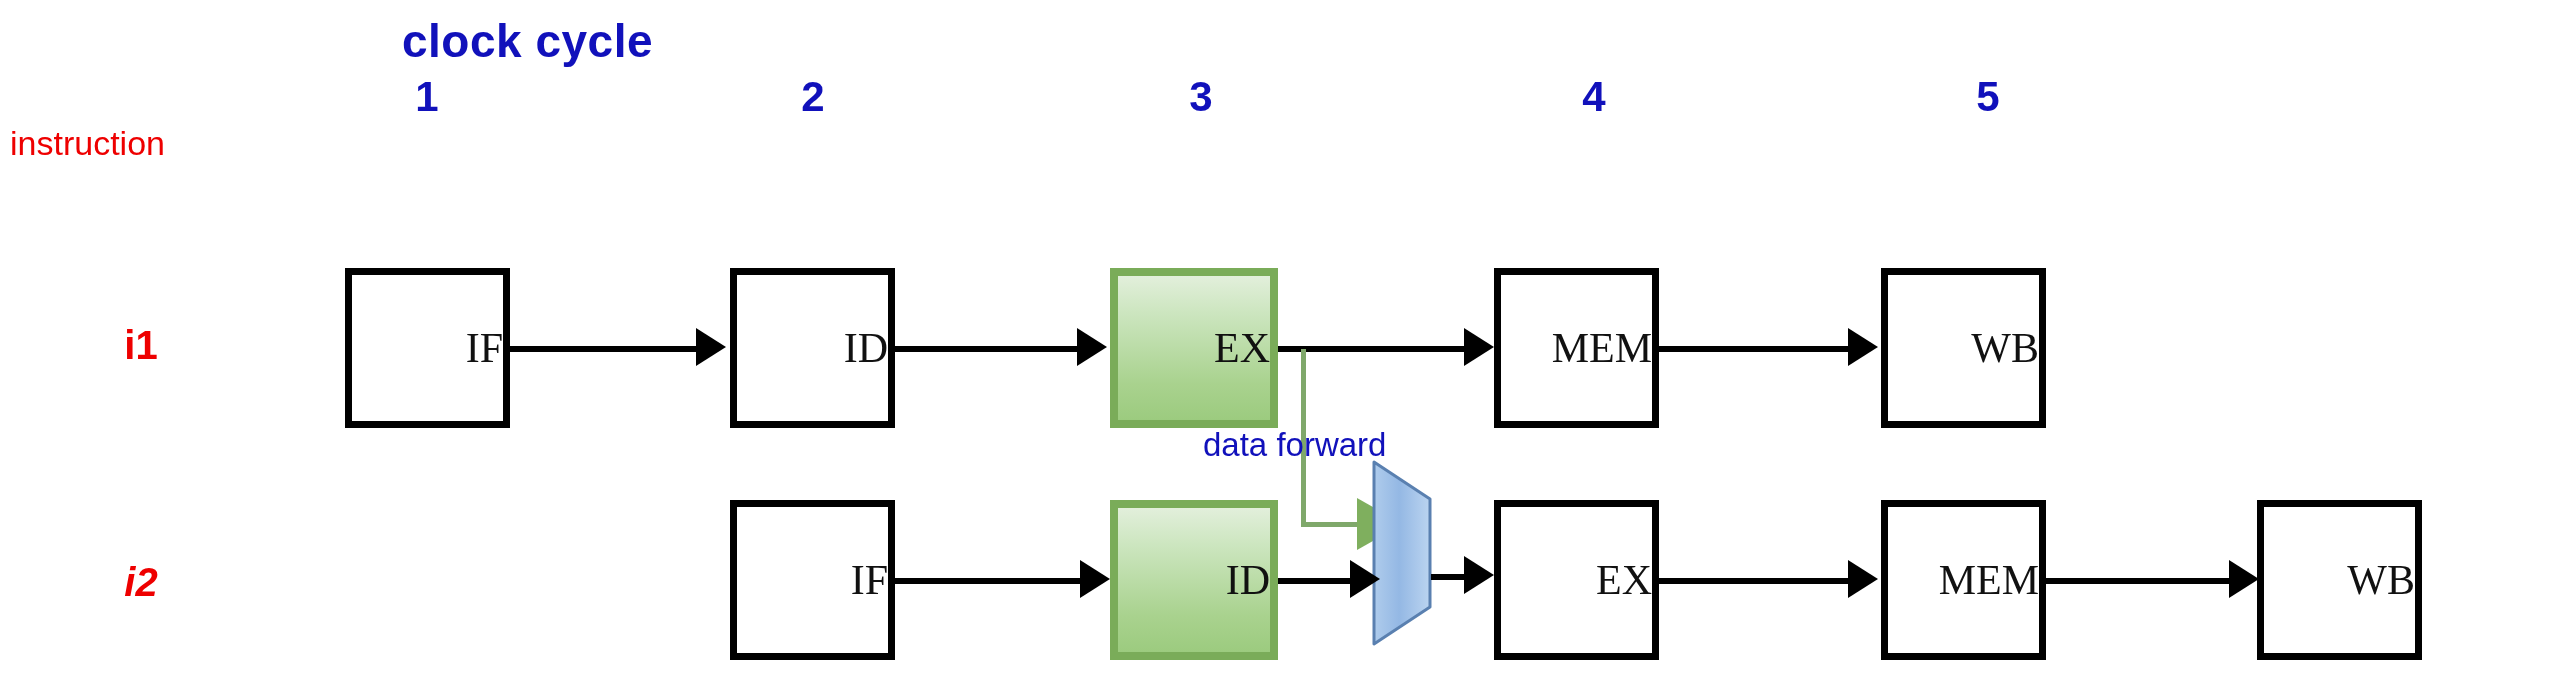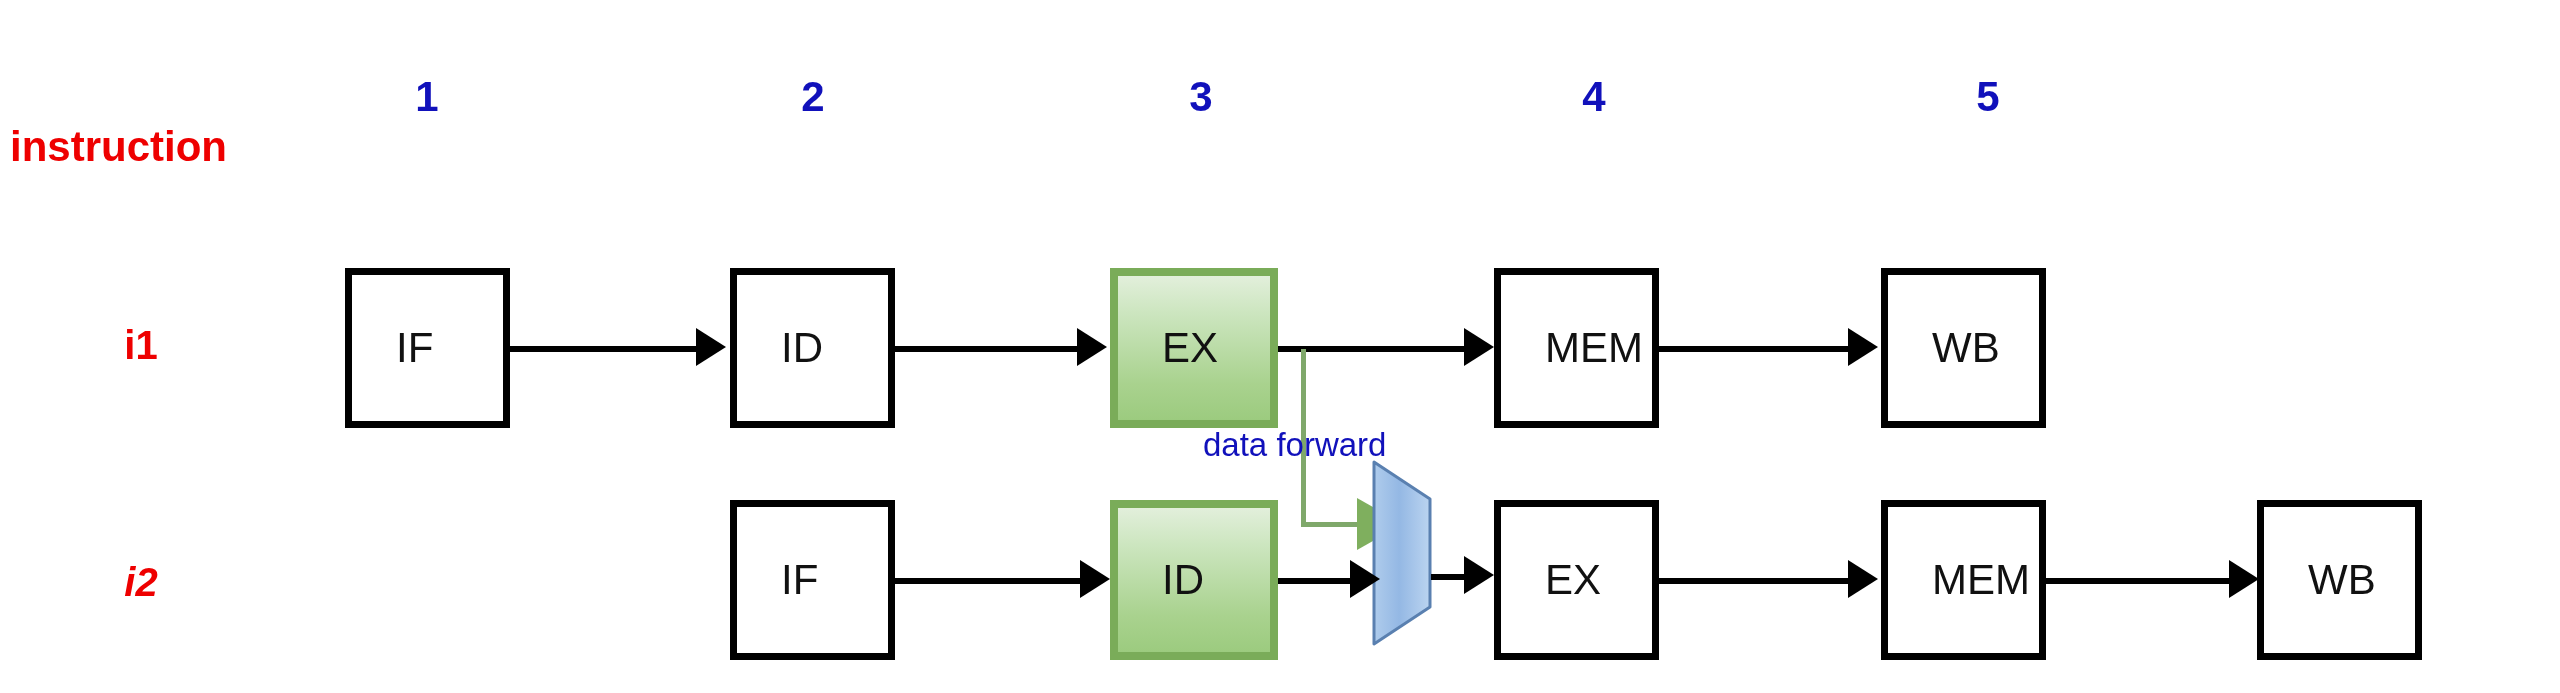--- a/index.html
+++ b/index.html
@@ -10,34 +10,34 @@
 
   .title-clock{
     color:#1111BB;font-weight:bold;font-size:46px;
     left:402px;top:18px;letter-spacing:0.5px;
   }
   .cyc{
     color:#1111BB;font-weight:bold;font-size:42px;
     top:76px;width:80px;text-align:center;
   }
   .instr-title{
-    color:#EE0000;font-weight:bold;font-size:42px;
+    color:#EE0000;font-weight:normal;font-size:34px;
     left:10px;top:126px;
   }
   .rowlbl{
     color:#EE0000;font-weight:bold;font-size:40px;
     width:110px;text-align:center;left:86px;
   }
 
   
   .box{
     position:absolute;box-sizing:border-box;
     border:7px solid #000000;background:#ffffff;
-    display:flex;align-items:center;justify-content:flex-start;
-    font-size:42px;color:#111111;font-family:Liberation Sans, sans-serif;padding-left:44px;
+    display:flex;align-items:center;justify-content:flex-end;
+    font-size:42px;color:#111111;font-family:Liberation Serif, serif;padding-left:44px;
   }
   .box.green{
     border:8px solid #7AAC59;
     background:linear-gradient(to bottom,#E2EFDB 0%,#CDE6C0 25%,#A9D28E 75%,#9CCB7F 100%);
   }
 
   
   .wire{position:absolute;background:#000000;height:6px;}
   .arrowhead{
     position:absolute;width:0;height:0;
@@ -65,20 +65,21 @@
     position:absolute;
     left:1371px;top:459px;width:62px;height:188px;
   }
   .mux svg{display:block;}
 </style>
 </head>
 <body>
 
 <div id="stage">
 
+  <div class="lbl title-clock">clock cycle</div>
 
   <div class="lbl cyc" style="left:387px;">1</div>
   <div class="lbl cyc" style="left:773px;">2</div>
   <div class="lbl cyc" style="left:1161px;">3</div>
   <div class="lbl cyc" style="left:1554px;">4</div>
   <div class="lbl cyc" style="left:1948px;">5</div>
 
   <div class="lbl instr-title">instruction</div>
 
   <div class="lbl rowlbl" style="top:325px;">i1</div>

